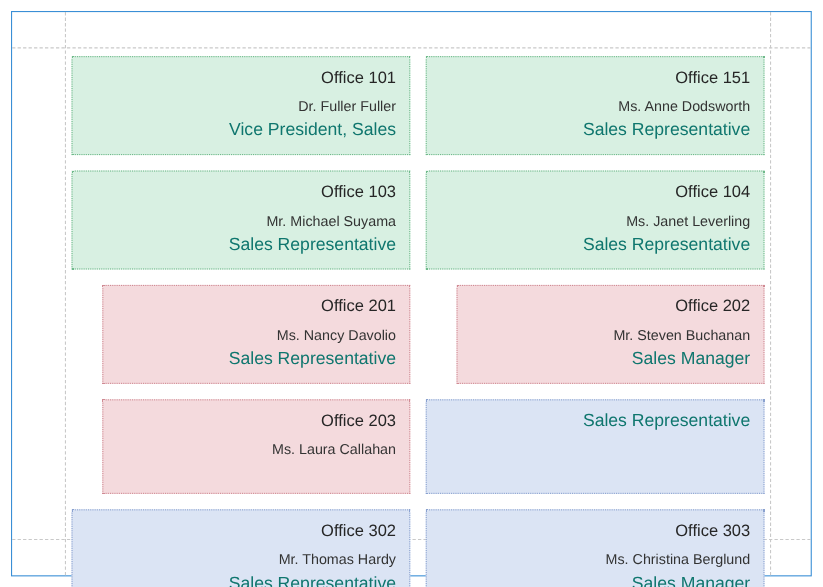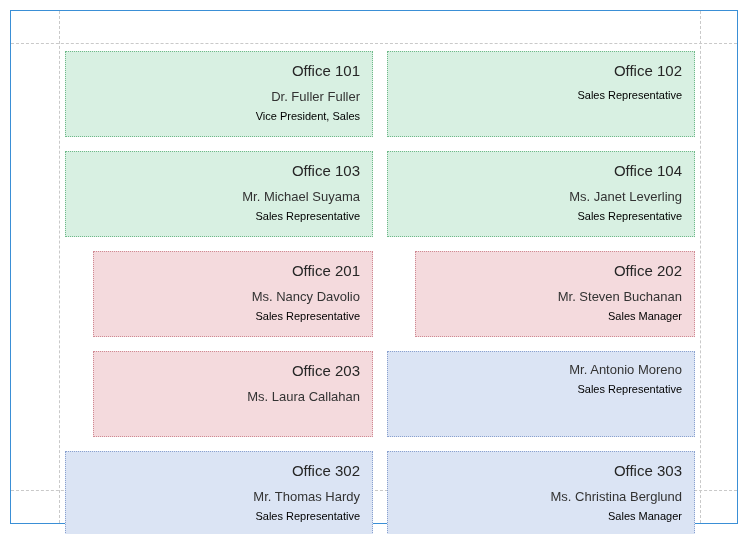--- a/index.html
+++ b/index.html
@@ -49,22 +49,22 @@
     font-size: 15px;
     color: #262626;
     margin-bottom: 10px;
   }
   .card .person {
     font-size: 13px;
     color: #333;
     margin-bottom: 6px;
   }
   .card .role {
-    font-size: 11px;
-    color: #000000;
+    font-size: 16px;
+    color: #0f766e;
   }
   .c-green { background: #d8f0e2; border-color: #6fb98a; }
   .c-pink  { background: #f4dadd; border-color: #cf8a93; margin-left: 28px; }
   .c-blue  { background: #dbe4f4; border-color: #8aa1cf; }
 </style>
 </head>
 <body>
 
 <div class="page">
   <div class="guide guide-h guide-top"></div>
@@ -73,21 +73,22 @@
   <div class="guide guide-v guide-right"></div>
 
   <div class="content">
 
     <div class="card c-green">
       <div class="office">Office 101</div>
       <div class="person">Dr. Fuller Fuller</div>
       <div class="role">Vice President, Sales</div>
     </div>
     <div class="card c-green">
-      <div class="office">Office 102</div>
+      <div class="office">Office 151</div>
+      <div class="person">Ms. Anne Dodsworth</div>
       <div class="role">Sales Representative</div>
     </div>
     <div class="card c-green">
       <div class="office">Office 103</div>
       <div class="person">Mr. Michael Suyama</div>
       <div class="role">Sales Representative</div>
     </div>
 
     <div class="card c-green">
       <div class="office">Office 104</div>
@@ -103,21 +104,20 @@
       <div class="office">Office 202</div>
       <div class="person">Mr. Steven Buchanan</div>
       <div class="role">Sales Manager</div>
     </div>
 
     <div class="card c-pink">
       <div class="office">Office 203</div>
       <div class="person">Ms. Laura Callahan</div>
     </div>
     <div class="card c-blue">
-      <div class="person">Mr. Antonio Moreno</div>
       <div class="role">Sales Representative</div>
     </div>
     <div class="card c-blue">
       <div class="office">Office 302</div>
       <div class="person">Mr. Thomas Hardy</div>
       <div class="role">Sales Representative</div>
     </div>
 
     <div class="card c-blue">
       <div class="office">Office 303</div>

